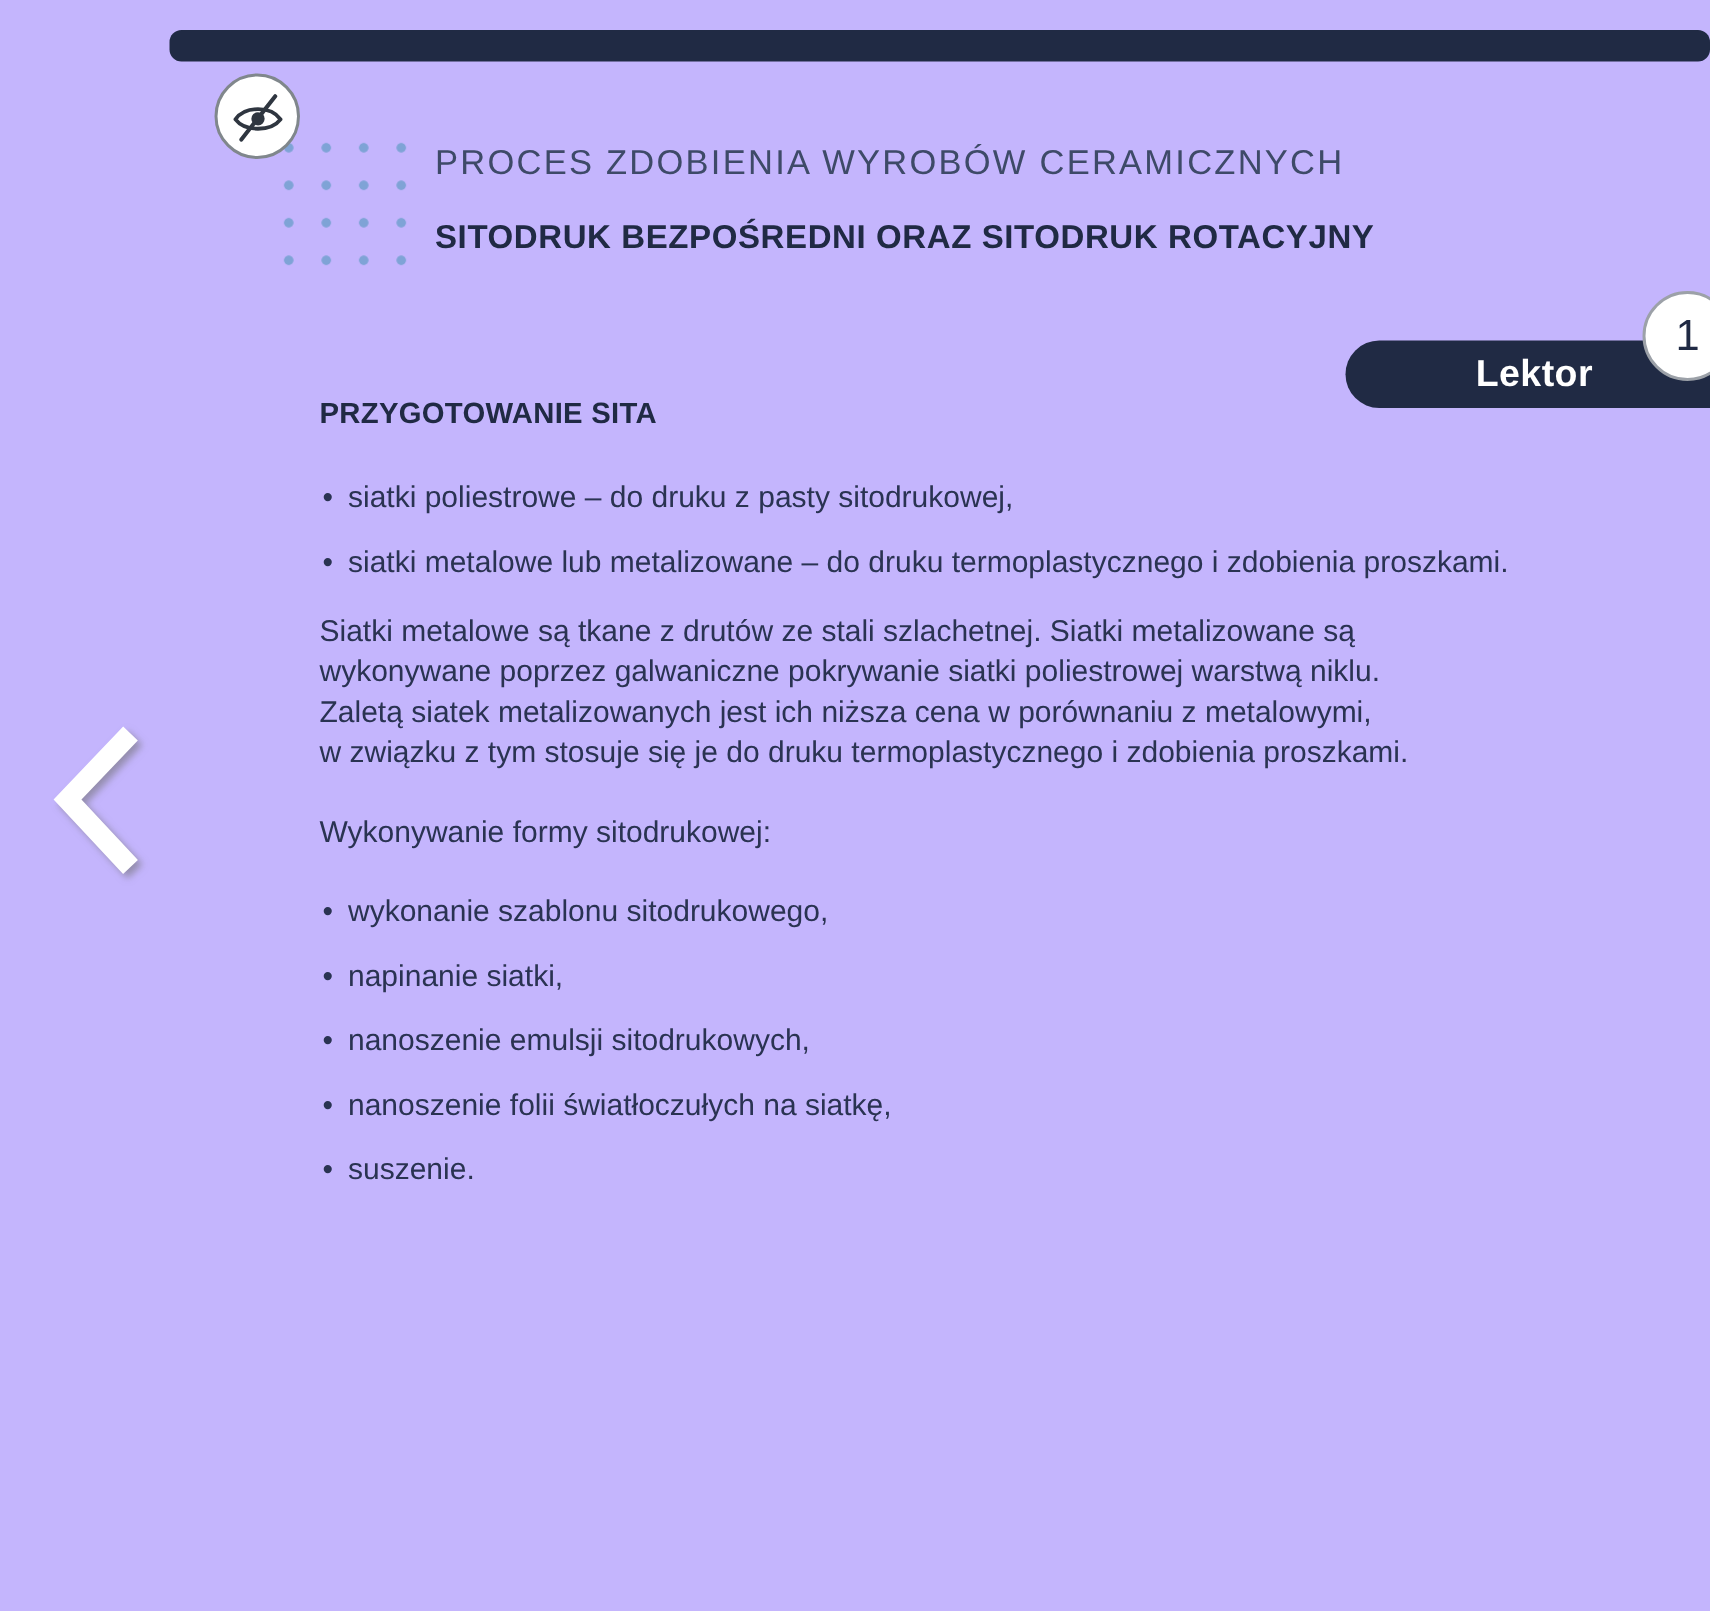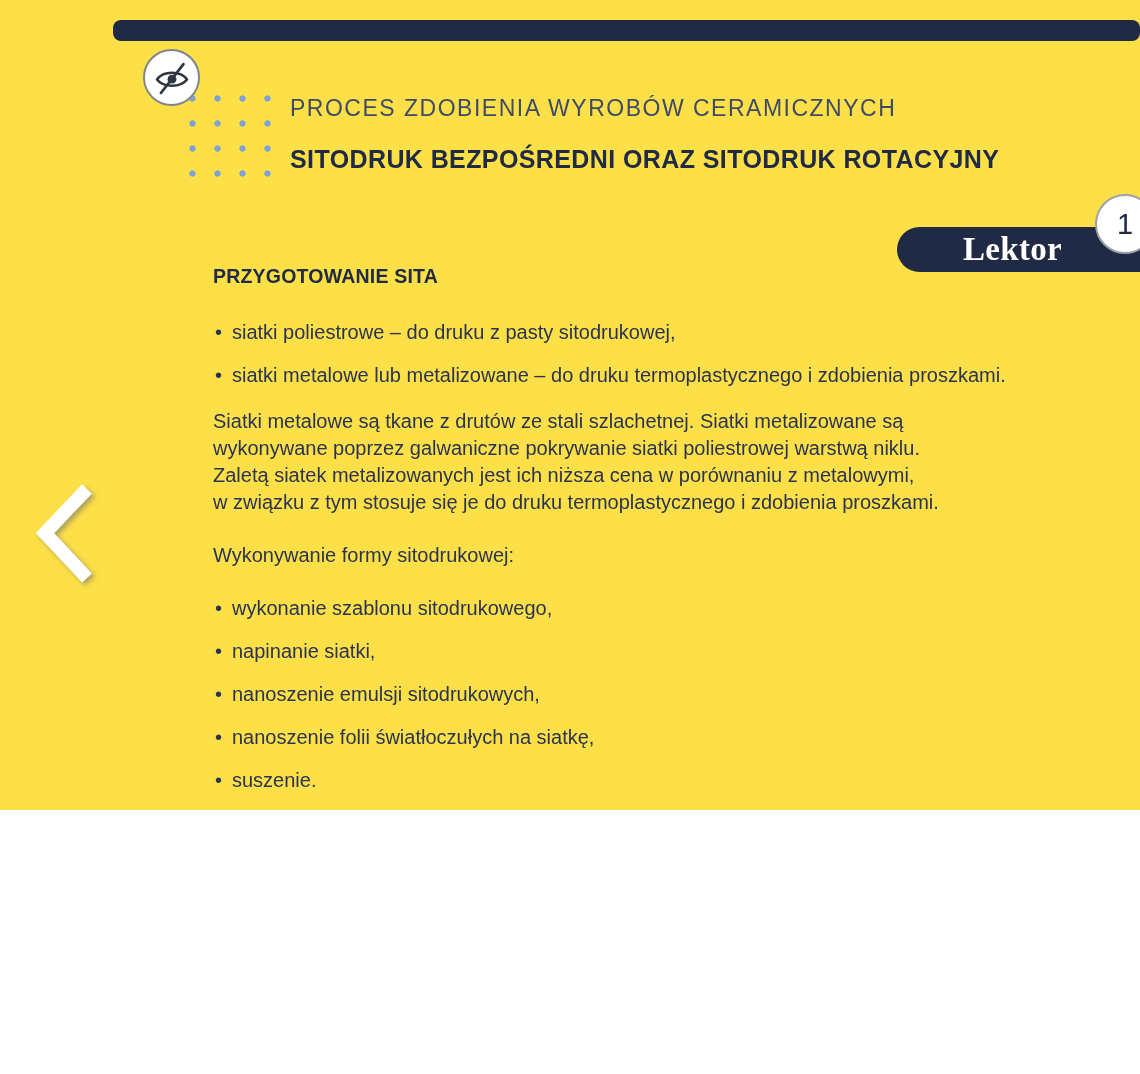--- a/index.html
+++ b/index.html
@@ -1,19 +1,19 @@
 <!DOCTYPE html>
 <html lang="pl"><head>
 <meta charset="utf-8">
 <style>
   html,body{margin:0;padding:0;background:#ffffff;}
   .stage{
     position:relative;
-    width:1140px;height:810px;
-    background:#fde047;
+    width:1140px;height:1074px;
+    background:#c4b5fd;
     overflow:hidden;
     font-family:"Liberation Sans","DejaVu Sans",sans-serif;
   }
 
   
   .top-bar{
     position:absolute;left:113px;right:0;top:20px;height:21px;
     background:#202A44;border-radius:8px;
   }
 
@@ -32,33 +32,33 @@
     background-size:25px 25px;
   }
 
   .kicker{
     position:absolute;left:290px;top:95px;
     font-size:23px;letter-spacing:1.5px;font-weight:400;
     color:#3E4A68;white-space:nowrap;
   }
   .title{
     position:absolute;left:290px;top:145px;
-    font-size:25px;letter-spacing:.4px;font-weight:700;
+    font-size:22px;letter-spacing:.4px;font-weight:700;
     color:#202A44;white-space:nowrap;
   }
 
   
   .lektor{
     position:absolute;left:897px;right:-10px;top:227px;height:45px;
     background:#202A44;border:none;border-radius:23px 0 0 23px;
     display:flex;align-items:center;justify-content:flex-end;
     padding:0 88px 0 0;cursor:pointer;z-index:2;
   }
   .lektor span{
-    color:#ffffff;font-size:33px;font-weight:700;letter-spacing:.3px;font-family:Liberation Serif, serif;
+    color:#ffffff;font-size:25px;font-weight:700;letter-spacing:.3px;
   }
   
   .badge{
     position:absolute;left:1095px;top:194px;width:60px;height:60px;
     background:#ffffff;border:2px solid #9CA1A8;border-radius:50%;
     display:flex;align-items:center;justify-content:center;
     box-sizing:border-box;z-index:3;
   }
   .badge span{color:#202A44;font-size:29px;font-weight:500;}
 

